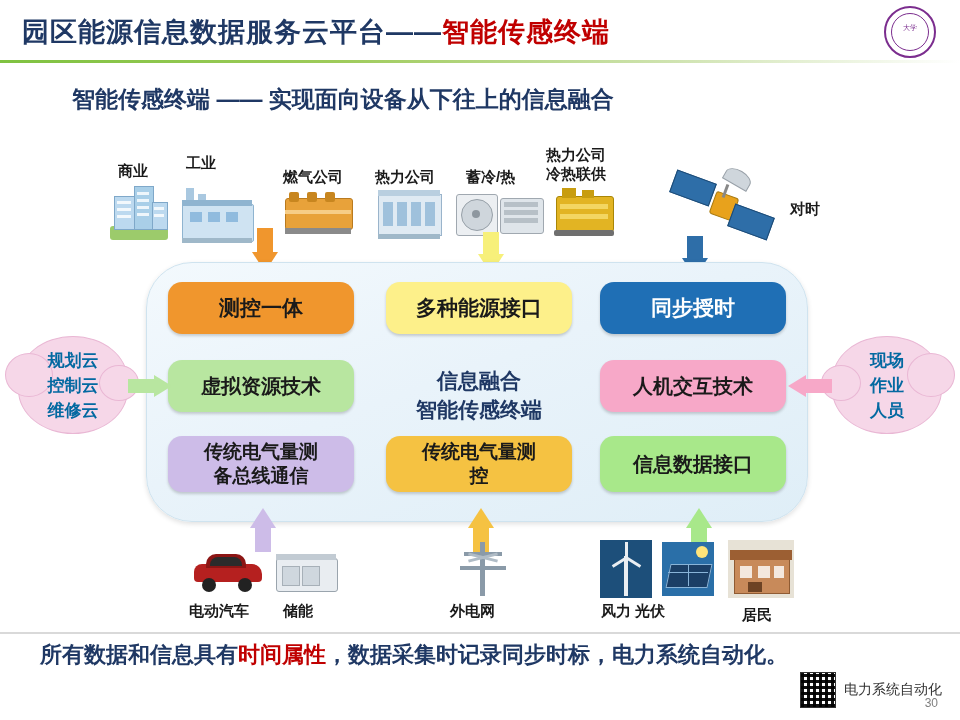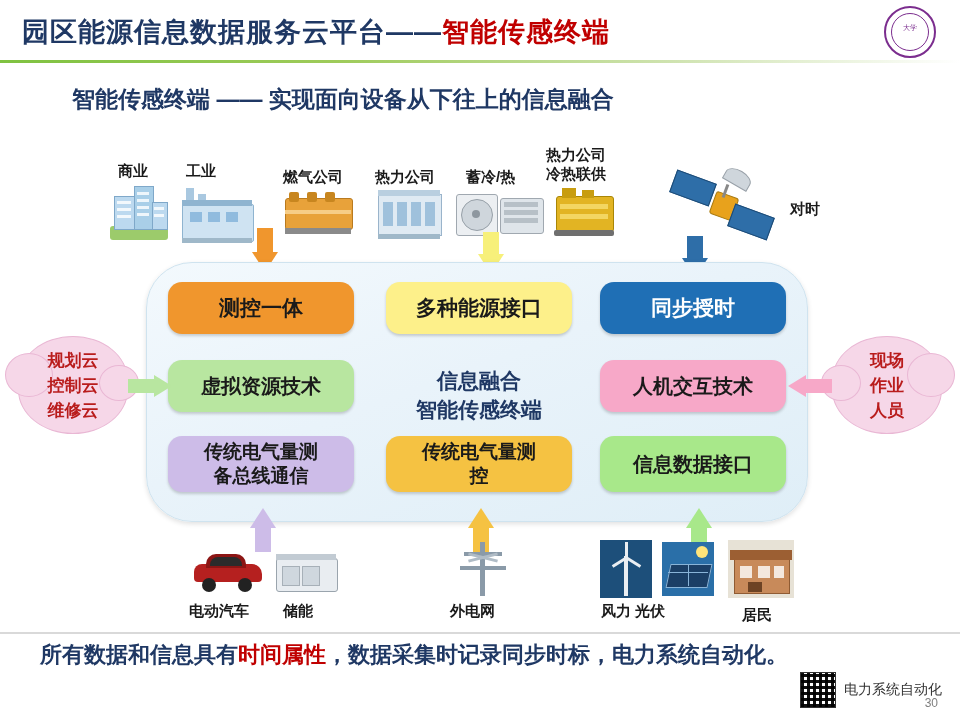--- a/index.html
+++ b/index.html
@@ -90,21 +90,21 @@
   .center-text{
     position:absolute;text-align:center;font-size:21px;font-weight:bold;
     color:#1f3864;line-height:29px;
   }
 
   
   .cloud{
     position:absolute;background:#f6d7e8;border:1px solid #e9b7d4;
     border-radius:50%/45%;
     display:flex;align-items:center;justify-content:center;text-align:center;
-    font-size:17px;font-weight:bold;color:#b91c1c;line-height:25px;
+    font-size:17px;font-weight:bold;color:#0369a1;line-height:25px;
   }
   .cloud:before,.cloud:after{
     content:"";position:absolute;background:#f6d7e8;border:1px solid #e9b7d4;border-radius:50%;
   }
   .cloud.left:before{width:46px;height:42px;left:-14px;top:16px;}
   .cloud.left:after{width:38px;height:34px;right:-12px;top:28px;}
   .cloud.right:before{width:46px;height:42px;right:-14px;top:16px;}
   .cloud.right:after{width:38px;height:34px;left:-12px;top:28px;}
   .cloud span{position:relative;z-index:2;}
 
@@ -143,21 +143,21 @@
     <div class="logo">
       <div class="ring"></div>
       <div class="txt">大学</div>
     </div>
     <div class="header-rule"></div>
   </div>
 
   <div class="subtitle">智能传感终端 ——  实现面向设备从下往上的信息融合</div>
 
   <div class="src-label" style="left:118px;top:162px;">商业</div>
-  <div class="src-label" style="left:186px;top:162px;">工业</div>
+  <div class="src-label" style="left:186px;top:154px;">工业</div>
   <div class="src-label" style="left:283px;top:168px;text-align:center;">燃气公司</div>
   <div class="src-label" style="left:375px;top:168px;">热力公司</div>
   <div class="src-label" style="left:466px;top:168px;">蓄冷/热</div>
   <div class="src-label two" style="left:546px;top:145px;">
     <div>热力公司</div>
     <div>冷热联供</div>
   </div>
   <div class="src-label" style="left:790px;top:200px;">对时</div>
 
   <div class="icon-box" style="left:108px;top:182px;width:62px;height:60px;">

